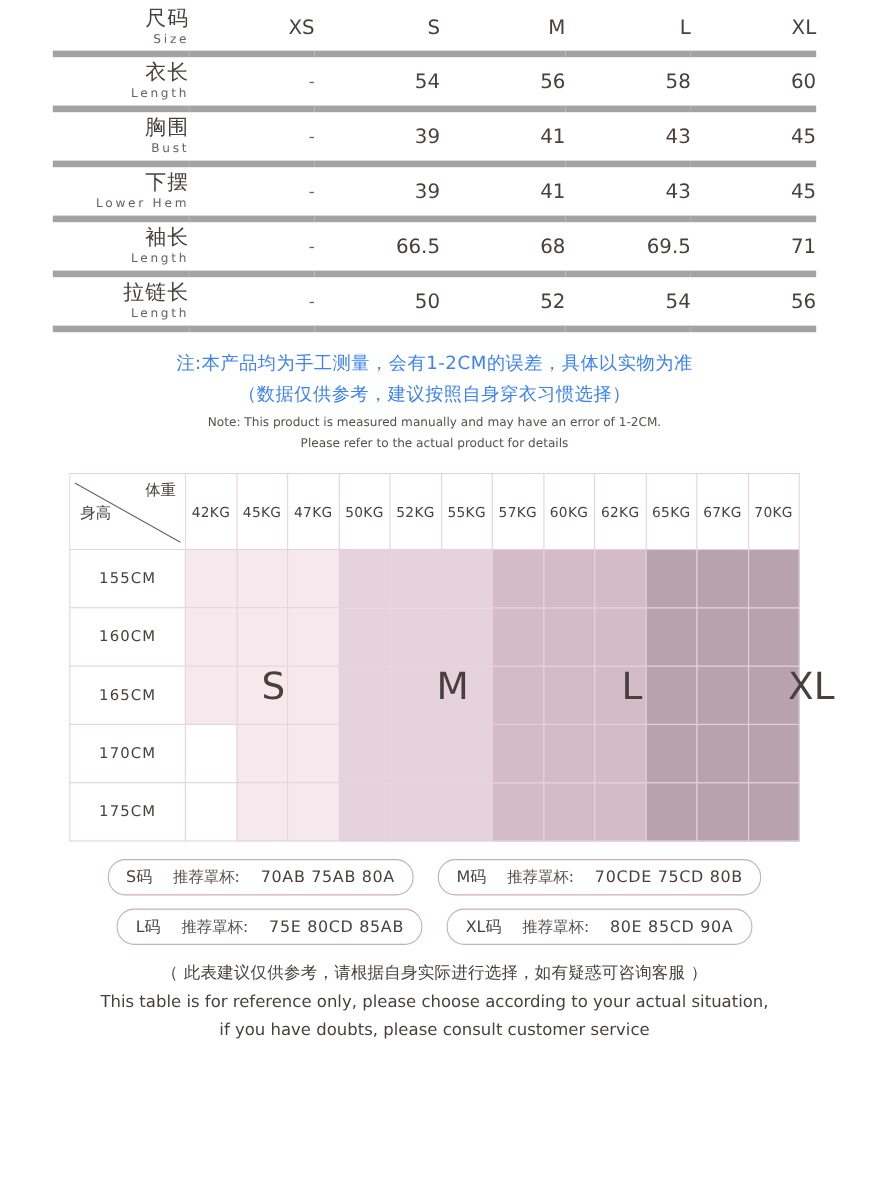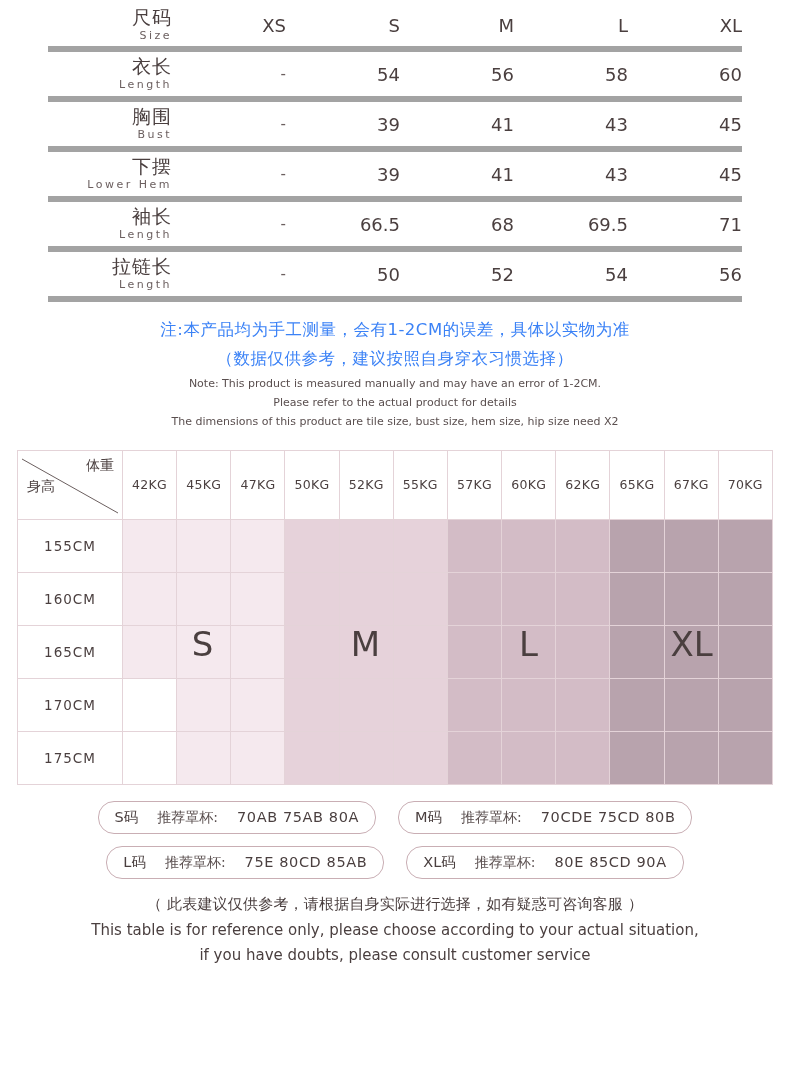--- a/index.html
+++ b/index.html
@@ -83,21 +83,21 @@
     line-height: 1.75;
   }
   .note-en {
     font-size: 11px;
     color: #5a4f4f;
     line-height: 1.75;
   }
 
   
   .grid-wrap {
-    width: 756px;
+    width: 664px;
     margin: 18px auto 0;
     position: relative;
   }
   .grid-table {
     width: 100%;
     border-collapse: collapse;
     table-layout: fixed;
   }
   .grid-table td {
     border: 1px solid #e4d3d8;
@@ -285,21 +285,20 @@
         <td class="val">56</td>
       </tr>
     </tbody>
   </table>
 
   <div class="notes">
     <div class="note-cn">注:本产品均为手工测量，会有1-2CM的误差，具体以实物为准</div>
     <div class="note-cn">（数据仅供参考，建议按照自身穿衣习惯选择）</div>
     <div class="note-en">Note: This product is measured manually and may have an error of 1-2CM.</div>
     <div class="note-en">Please refer to the actual product for details</div>
-    <div class="note-en">The dimensions of this product are tile size, bust size, hem size, hip size need X2</div>
   </div>
 
   <div class="grid-wrap">
     <table class="grid-table">
       <tbody id="grid-body">
           <tr>
             <td class="corner-cell">
               <div class="diag">
                 <svg width="104" height="68">
                   <line x1="4" y1="8" x2="100" y2="62" stroke="#6b5f5f" stroke-width="1"></line>

